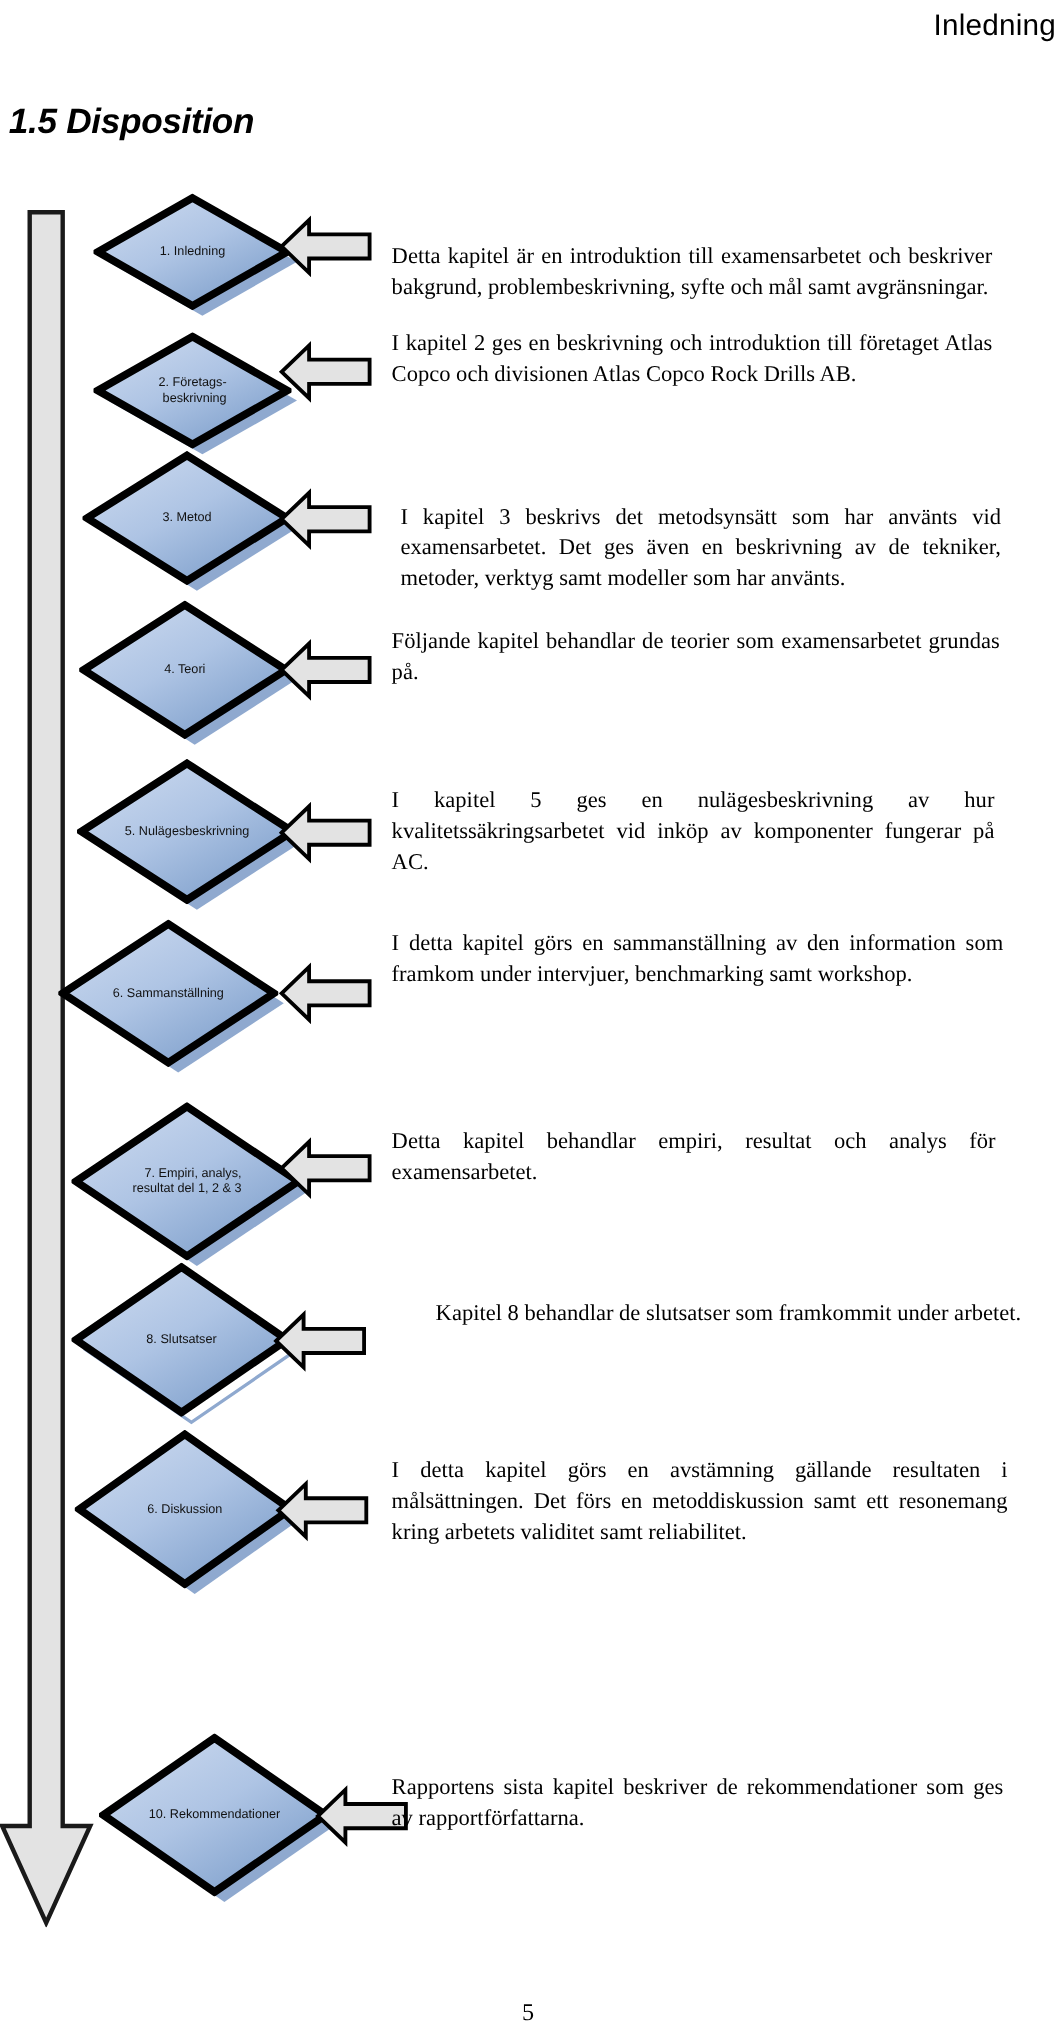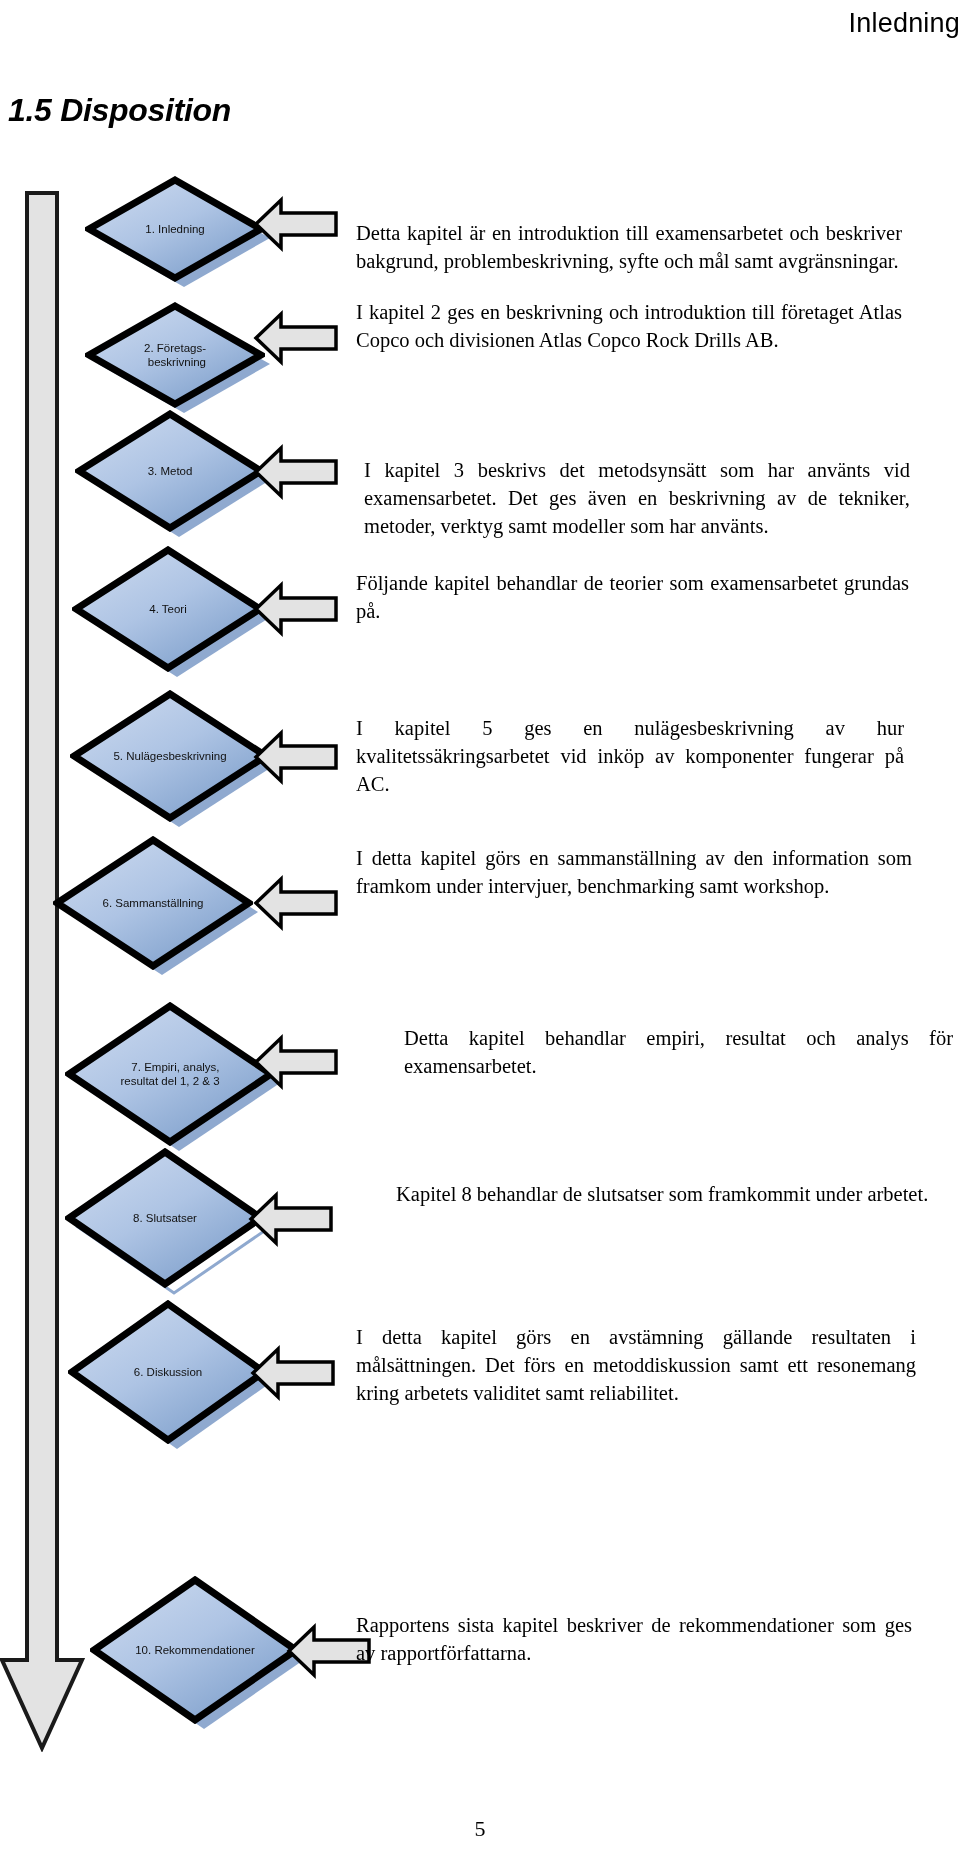--- a/index.html
+++ b/index.html
@@ -298,21 +298,21 @@
         <polygon points="105,4 206,72 105,140 4,72" fill="url(#dg7)" stroke="#000000" stroke-width="7" stroke-linejoin="miter"></polygon>
       </svg>
       <div class="diamond-label">7. Empiri, analys,
 resultat del 1, 2 &amp; 3</div>
     </div>
 
     <svg class="block-arrow" viewBox="0 0 86 58" style="left:253px; top:43px; width:86px; height:58px;">
       <polygon points="3,29 28,5 28,18 83,18 83,40 28,40 28,53" fill="#e3e3e3" stroke="#000000" stroke-width="3.5" stroke-linejoin="miter"></polygon>
     </svg>
 
-    <div class="desc" style="left:356px; top:35px; width:549px;margin-left:48px;">Detta kapitel behandlar empiri, resultat och analys för examensarbetet.</div>
+    <div class="desc" style="left:356px; top:35px; width:549px;">Detta kapitel behandlar empiri, resultat och analys för examensarbetet.</div>
   </div>
 
   <div class="row" style="top:1148px;">
     <div class="diamond-wrap" style="left:65px; top:0px; width:200px; height:140px;">
       <svg class="diamond-shadow" viewBox="0 0 200 140">
         <polygon points="100,4 196,70 100,136 4,70" fill="none" stroke="#8fa9cf" stroke-width="3"></polygon>
       </svg>
       <svg class="diamond-shape" viewBox="0 0 200 140">
         <defs>
           <linearGradient id="dg8" x1="0" y1="0" x2="0.85" y2="1">

